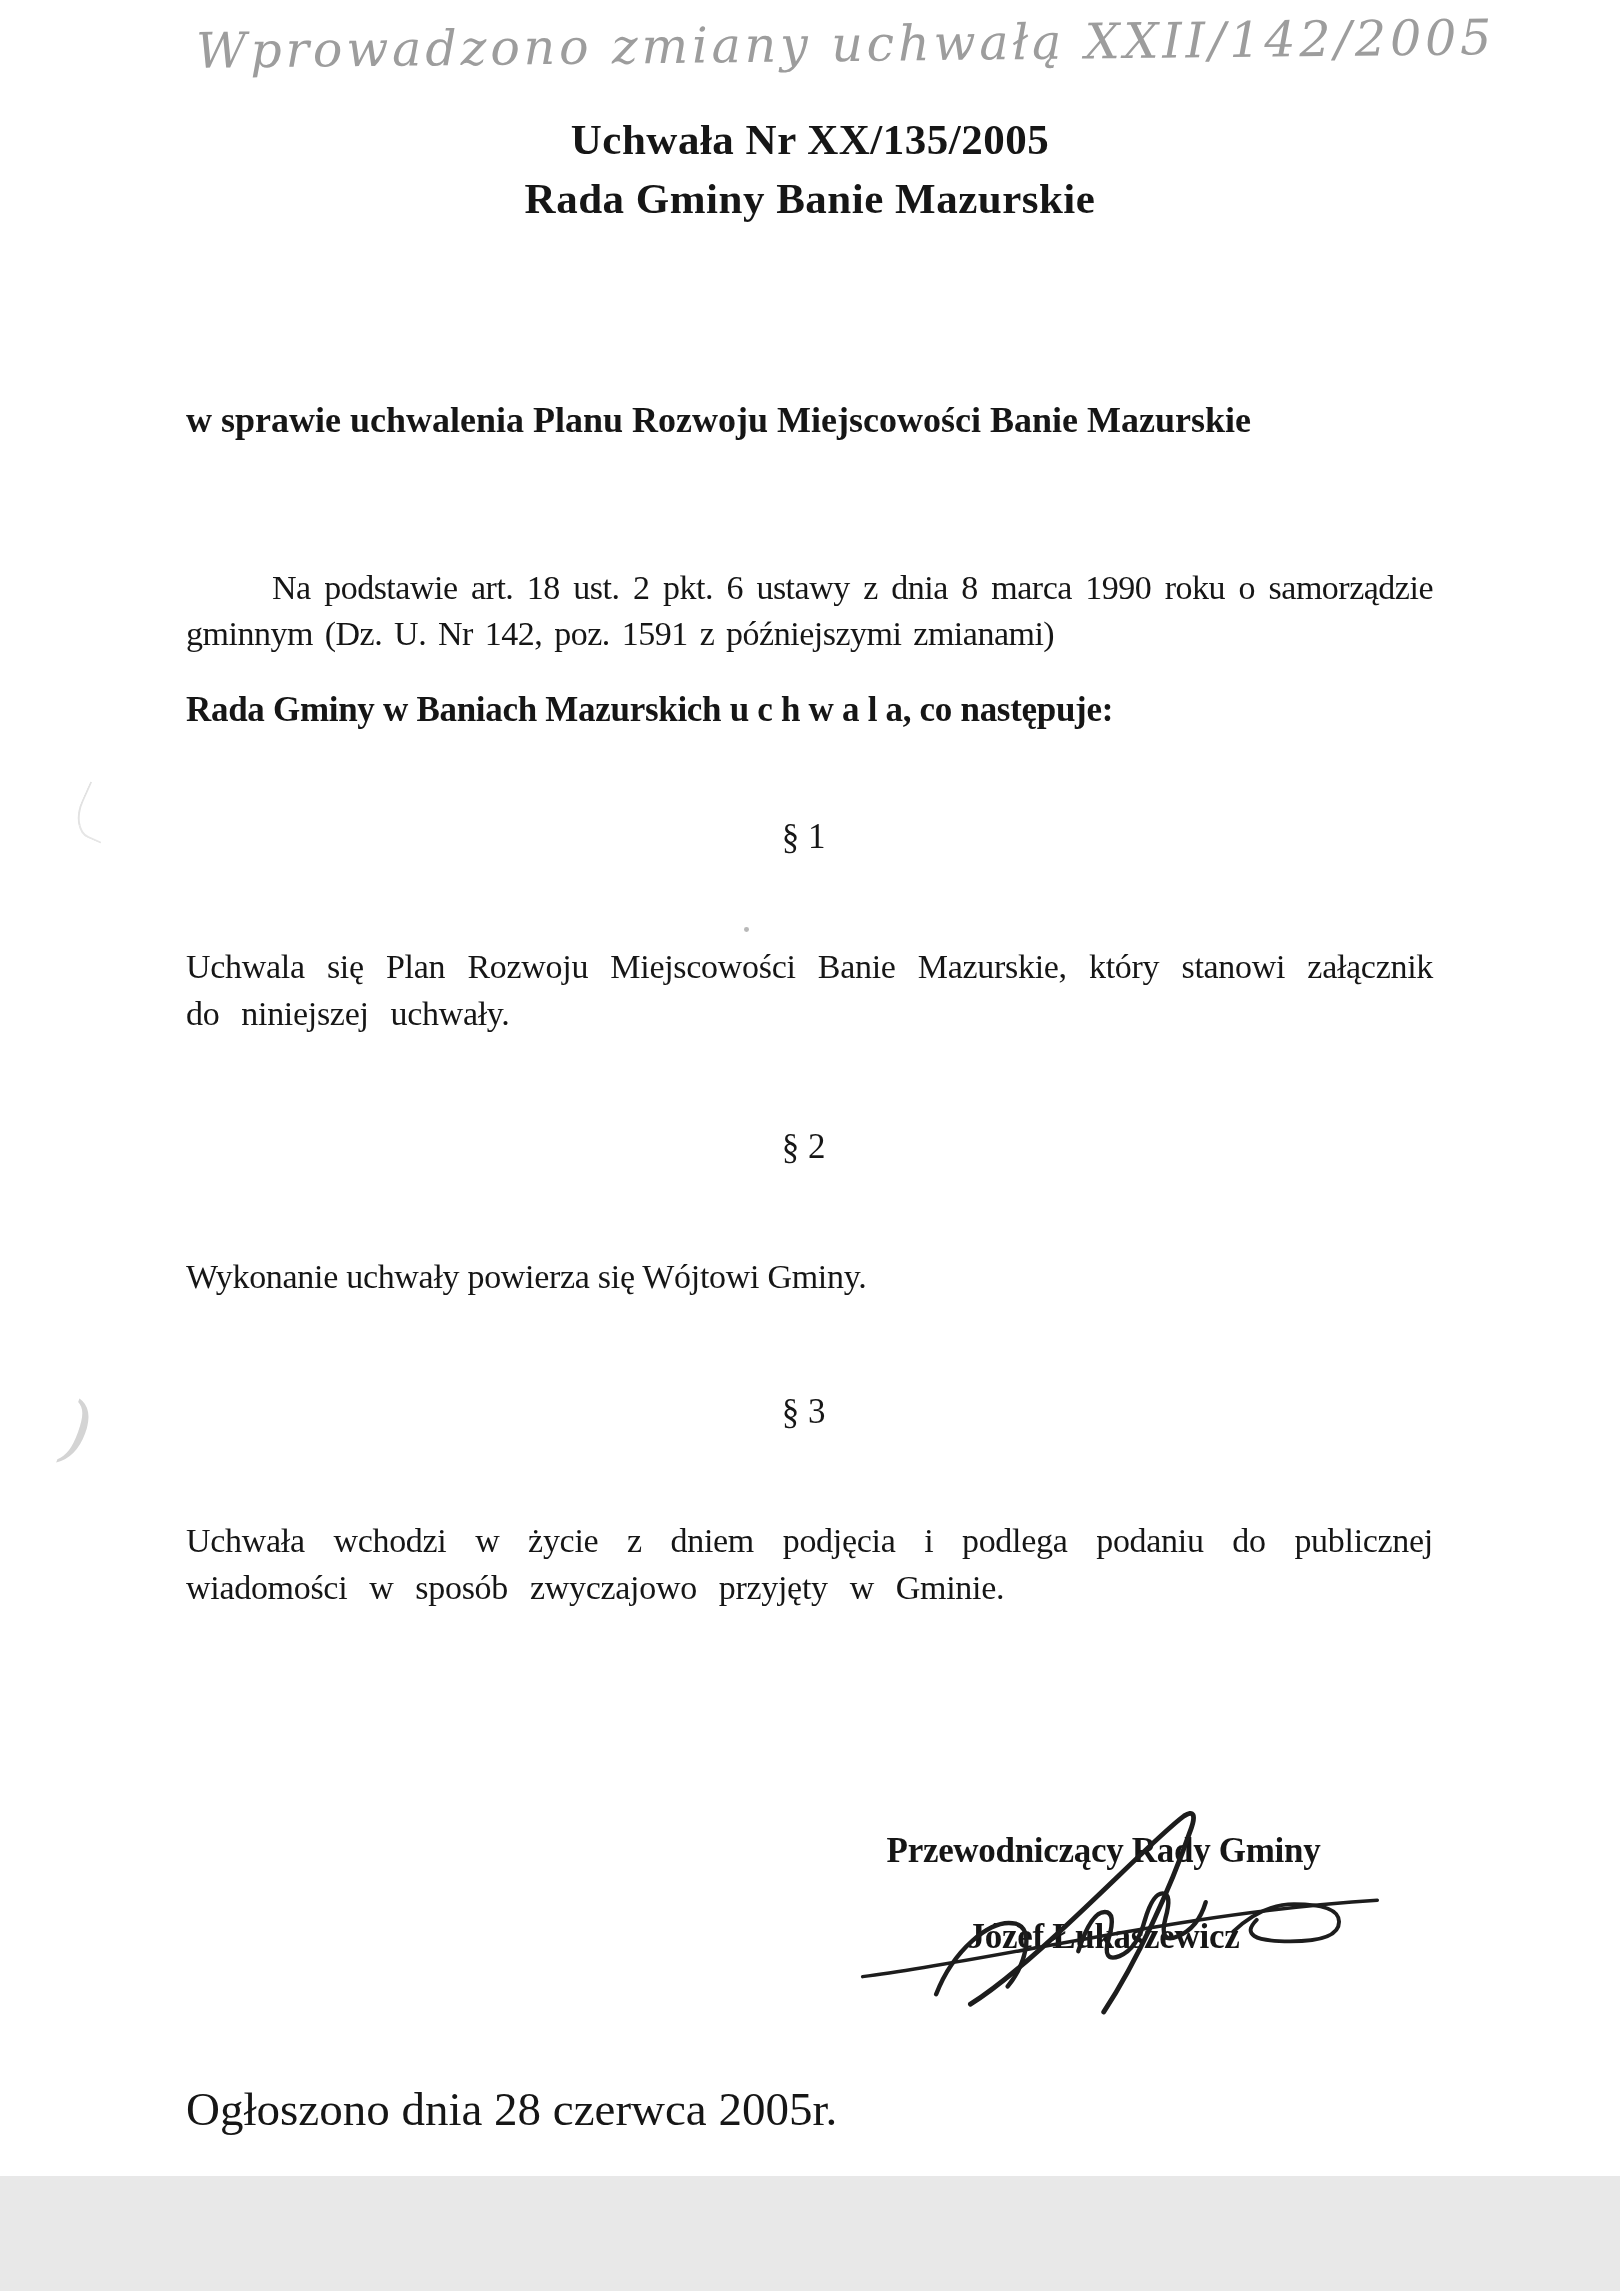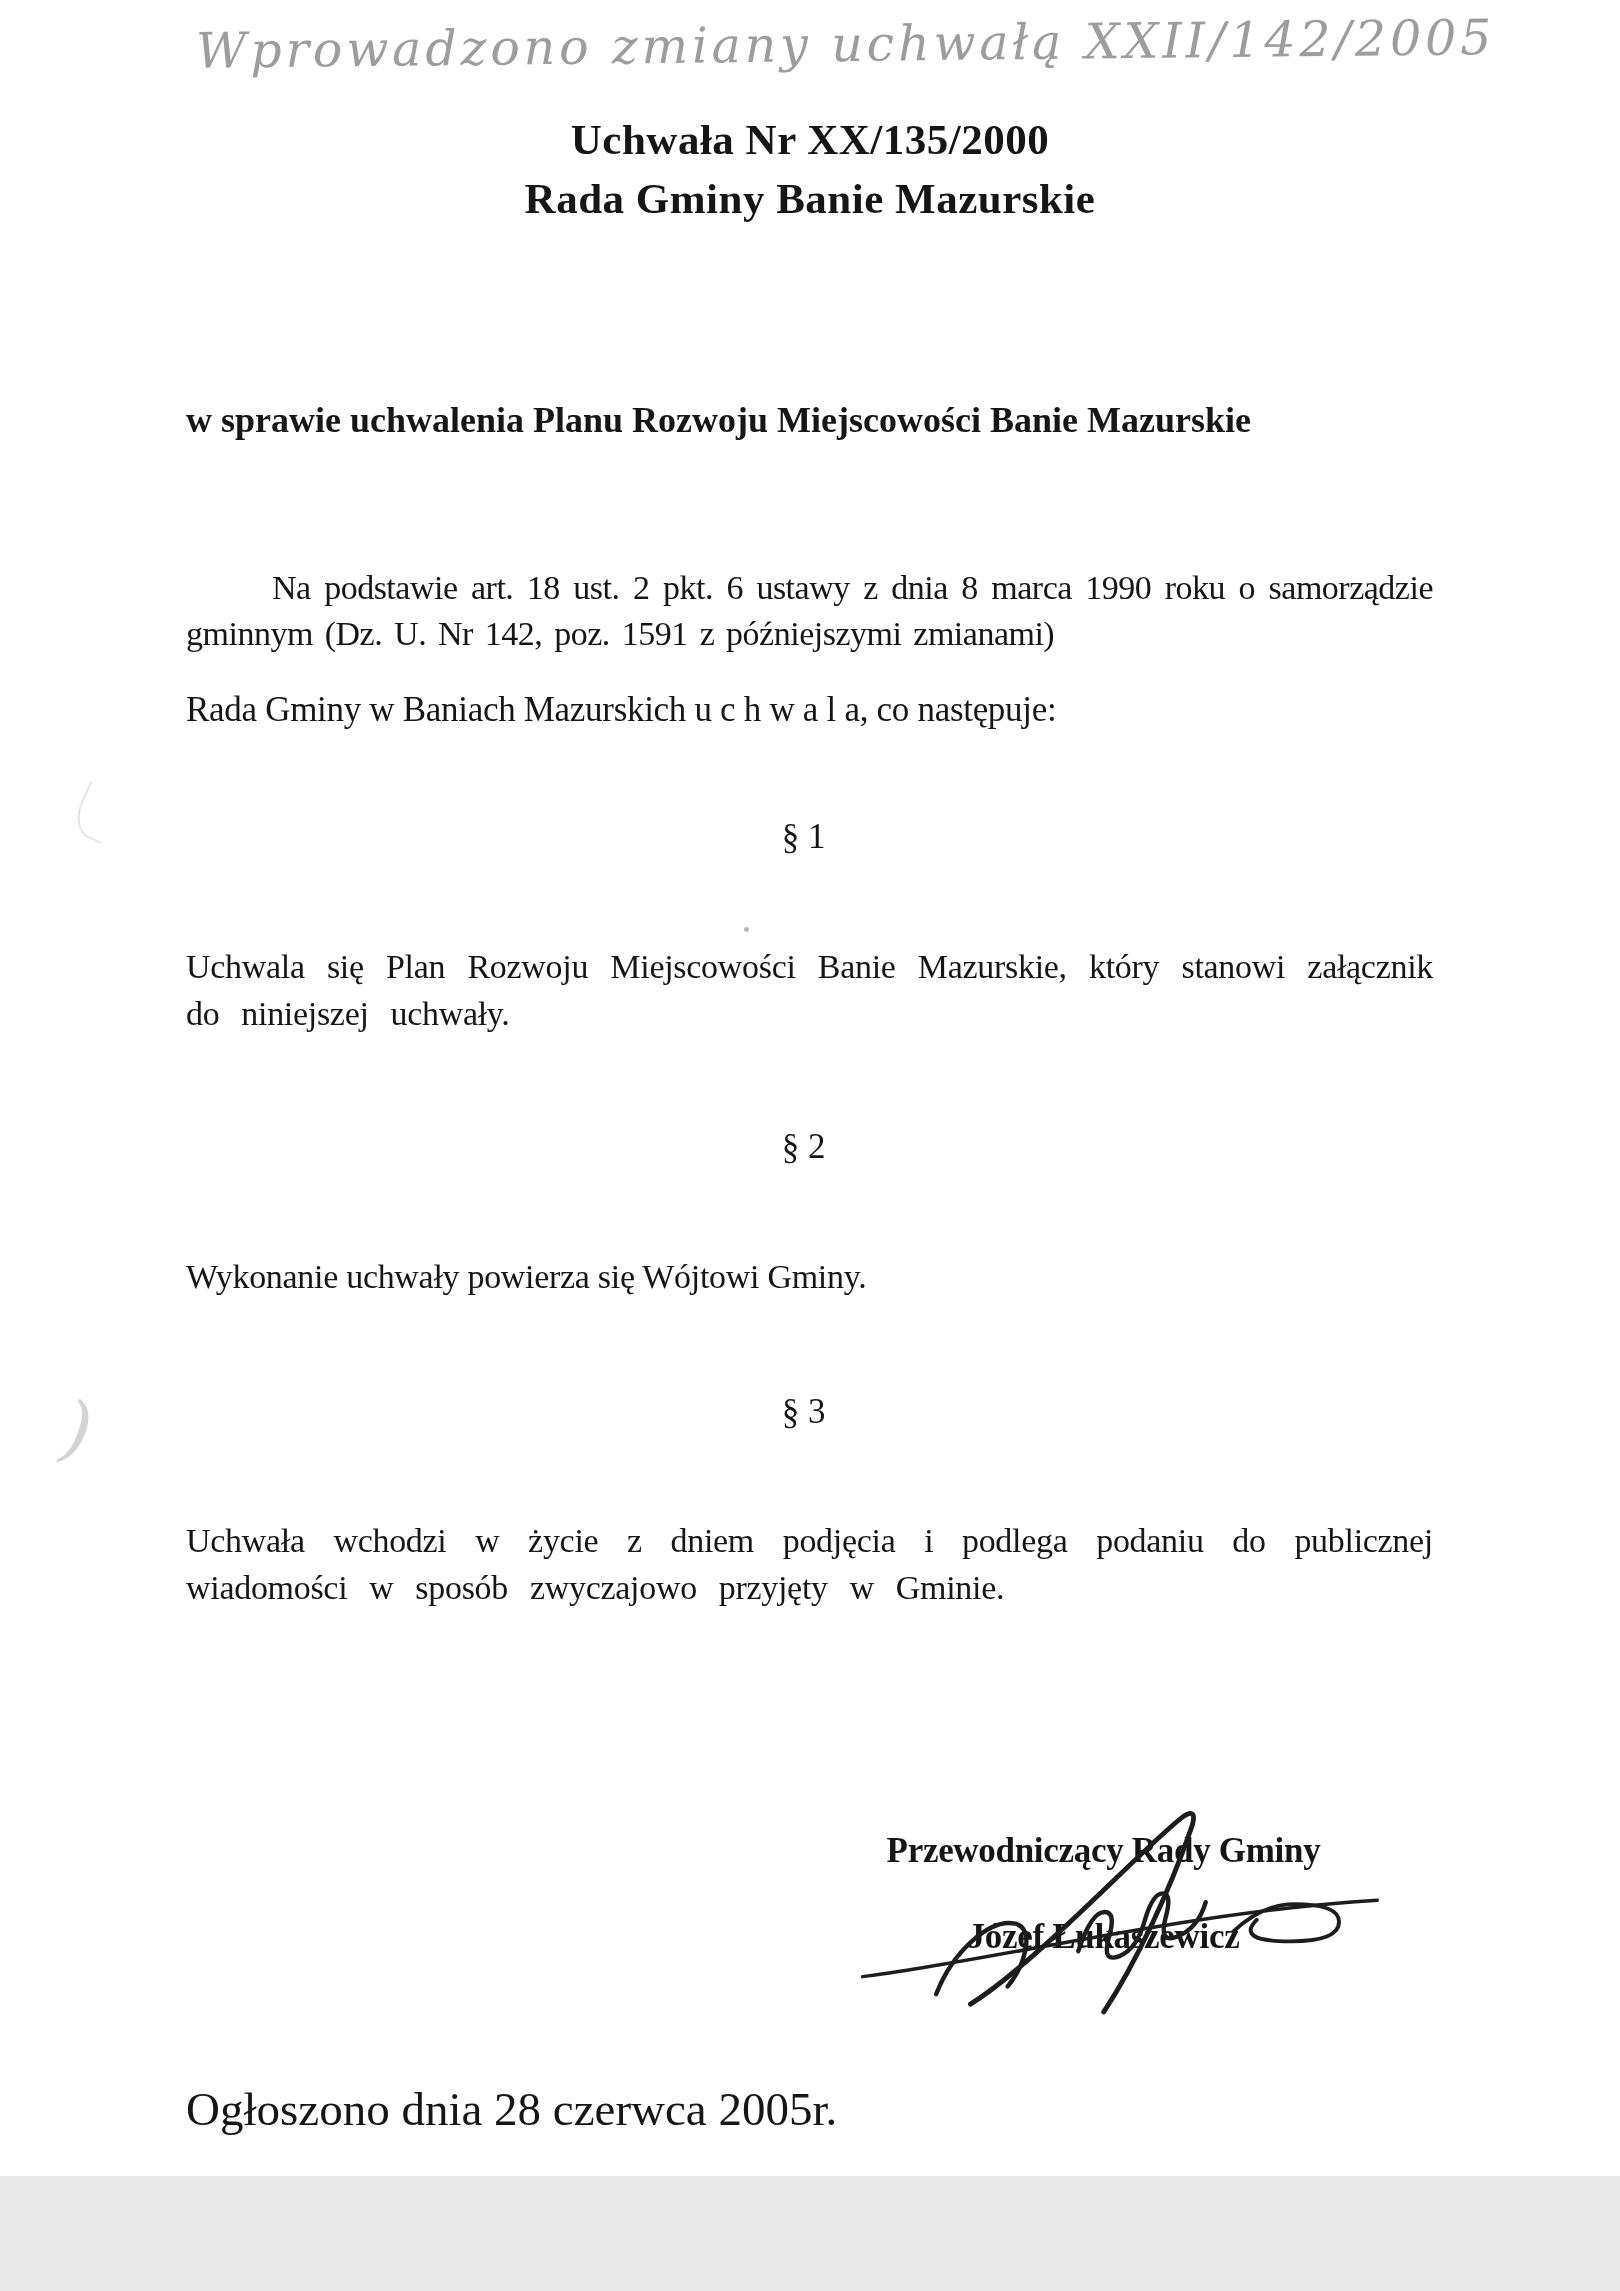--- a/index.html
+++ b/index.html
@@ -67,21 +67,21 @@
     line-height: 46px;
     text-indent: 86px;
     letter-spacing: -0.5px;
     word-spacing: 3.9px;
     text-align: justify;
     font-family: Liberation Serif, serif;
   }
   .enacting {
     position: absolute;
     left: 186px; top: 690px;
-    font-weight: normal;
+    font-weight: bold;
     font-size: 35px;
     letter-spacing: -0.3px;
   }
   .section-mark {
     position: absolute;
     left: 186px;
     width: 1235px;
     text-align: center;
     font-size: 35px;
   }
@@ -148,21 +148,21 @@
   }
 </style>
 </head>
 <body>
 
 <div class="page">
 
   <div class="handwritten top-annotation">Wprowadzono zmiany uchwałą XXII/142/2005</div>
 
   <div class="title-block">
-    <div>Uchwała Nr XX/135/2000</div>
+    <div>Uchwała Nr XX/135/2005</div>
     <div>Rada Gminy Banie Mazurskie</div>
   </div>
 
   <div class="subject">w sprawie uchwalenia Planu Rozwoju Miejscowości Banie Mazurskie</div>
 
   <div class="legal-basis">Na podstawie art. 18 ust. 2 pkt. 6 ustawy z dnia 8 marca 1990 roku o samorządzie gminnym (Dz. U. Nr 142, poz. 1591 z późniejszymi zmianami)</div>
 
   <div class="enacting">Rada Gminy w Baniach Mazurskich u c h w a l a, co następuje:</div>
 
   <div class="section-mark mark-1">§ 1</div>

